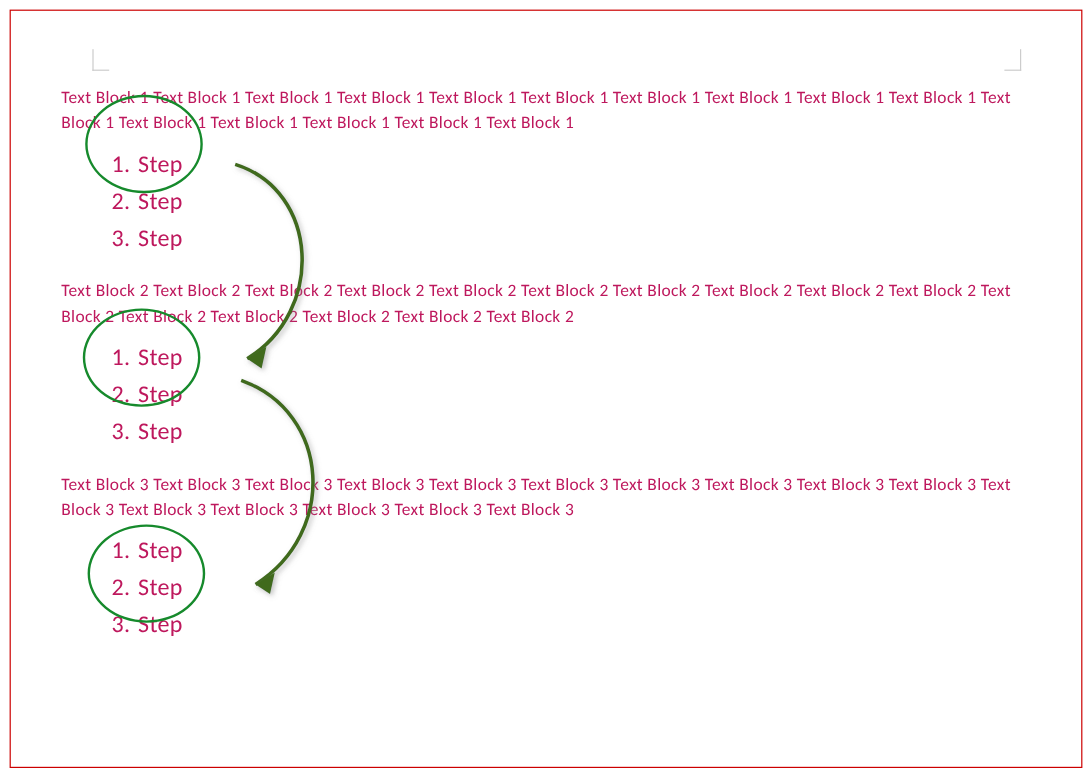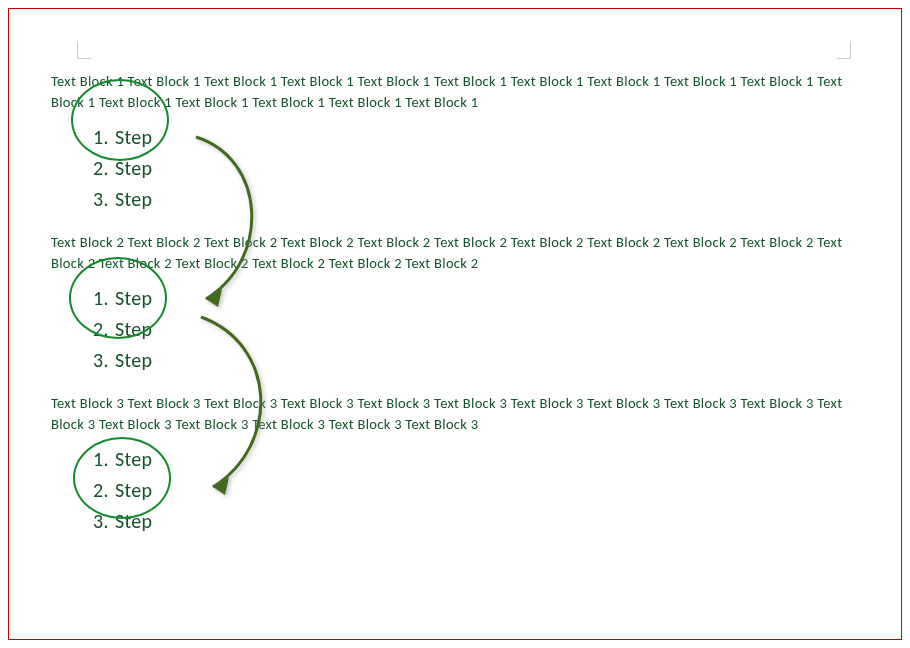--- a/index.html
+++ b/index.html
@@ -25,21 +25,21 @@
       width: 14px;
       height: 18px;
       border: 1px solid #ccc;
       border-top: none;
     }
     .page-marker-left { left: 68px; border-right: none; }
     .page-marker-right { right: 50px; border-left: none; }
     .content {
       padding-top: 42px;
       position: relative;
-      color: #14532d;
+      color: #be185d;
       font-size: 14.5px;
       line-height: 1.45;
       letter-spacing: 0.3px;
     }
     .text-block {
       margin-bottom: 10px;
     }
     .steps-list {
       list-style: none;
       margin: 6px 0 18px 42px;

